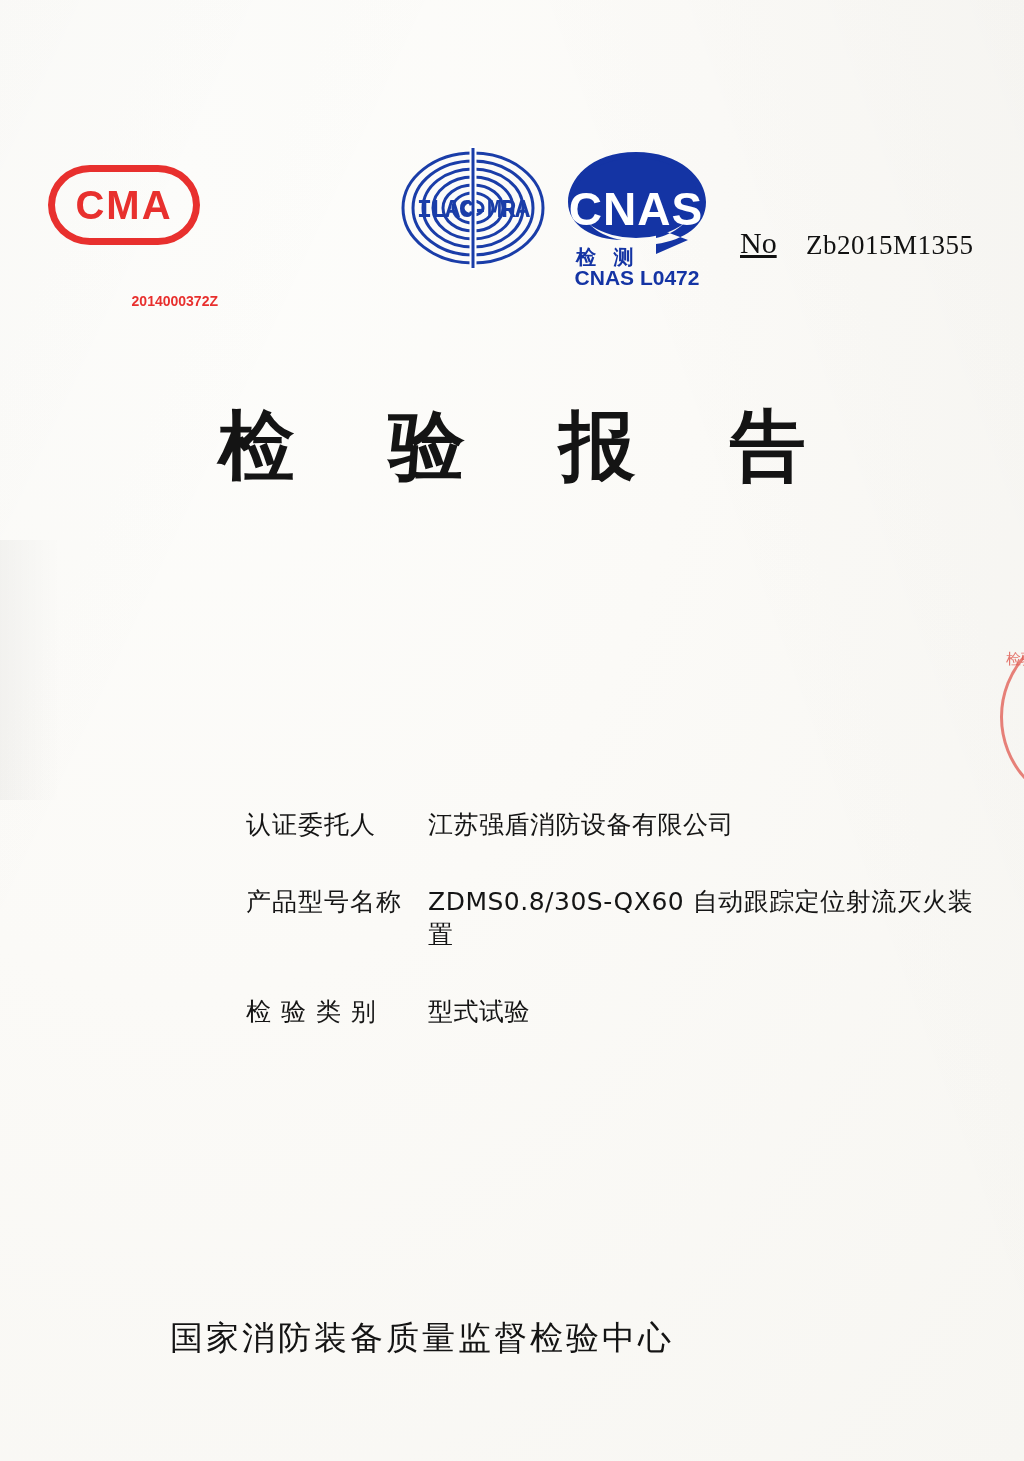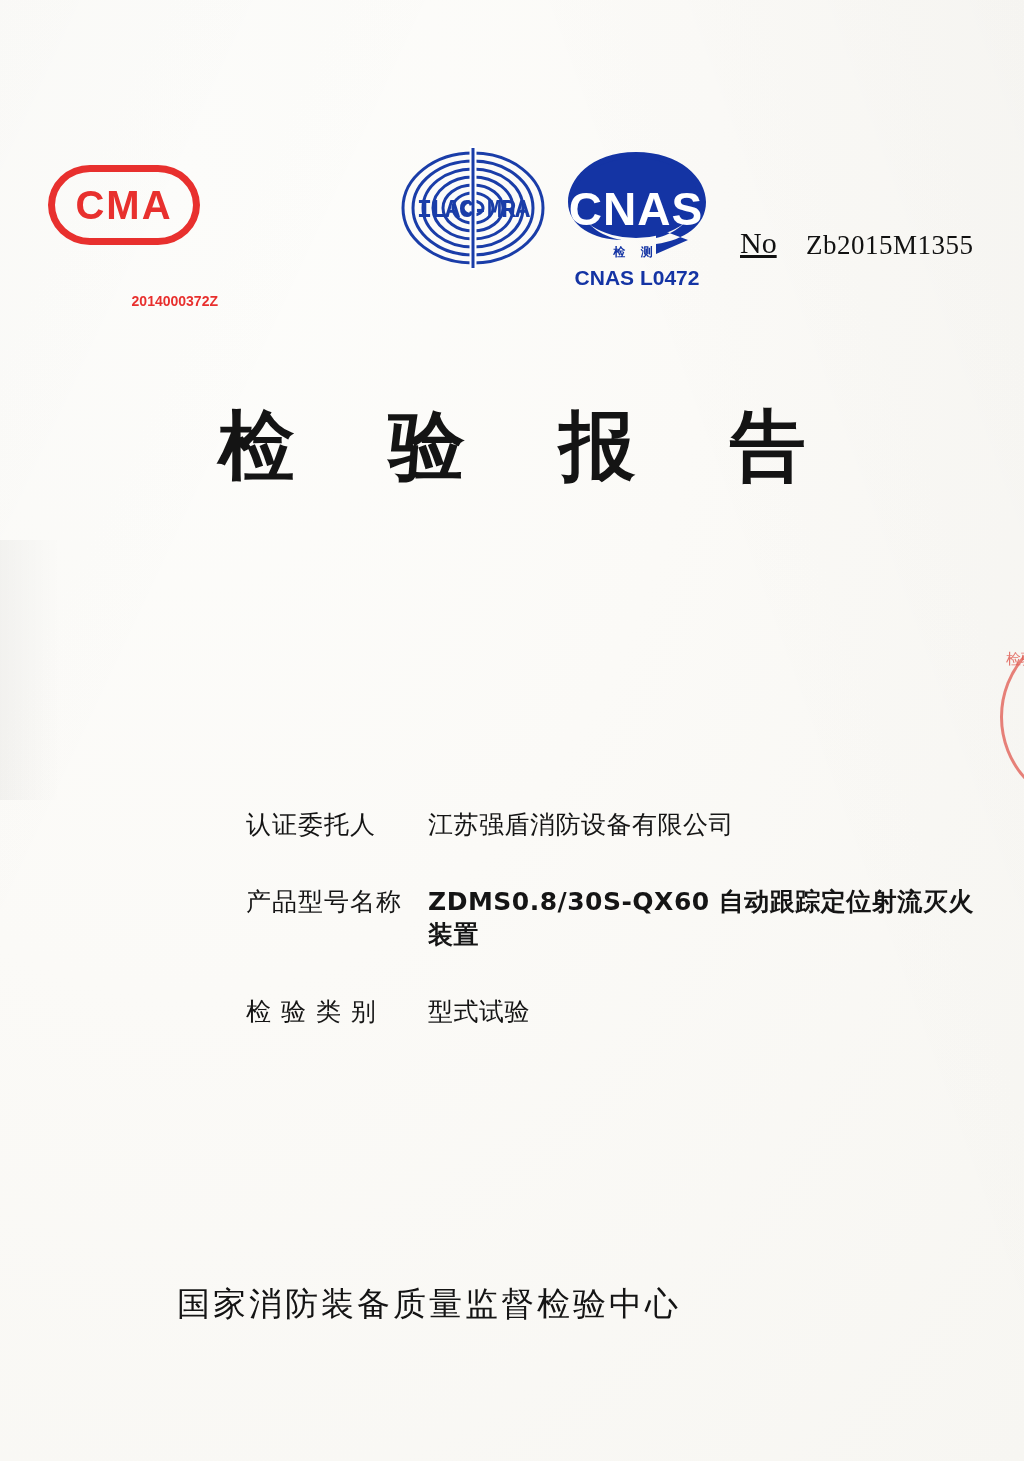--- a/index.html
+++ b/index.html
@@ -170,25 +170,25 @@
     width: 152px;
     text-align: center;
     font-size: 46px;
     font-weight: bold;
     color: #ffffff;
     letter-spacing: 1px;
     font-family: "Liberation Sans", sans-serif;
   }
   .cnas-sub1 {
     position: absolute;
-    left: 0;
+    left: 16px;
     top: 104px;
     width: 152px;
-    text-align: center;
-    font-size: 12px;
+    text-align: left;
+    font-size: 20px;
     font-weight: bold;
     color: #1434a4;
     letter-spacing: 6px;
   }
   .cnas-sub2 {
     position: absolute;
     left: -8px;
     top: 126px;
     width: 170px;
     text-align: center;
@@ -259,35 +259,33 @@
     letter-spacing: 1px;
     font-family: "DejaVu Sans", "Liberation Sans", sans-serif;
   }
   .field-value {
     flex: 1 1 auto;
     letter-spacing: 0.5px;
     font-family: "DejaVu Sans", "Liberation Sans", sans-serif;
   }
   .field-value.mono-lead {
     font-family: "DejaVu Sans", "Liberation Sans", sans-serif;
-    font-weight: bold;
   }
 
   
   .issuer {
     position: absolute;
     left: 0;
-    top: 1282px;
+    top: 1316px;
     width: 844px;
     text-align: center;
     font-size: 33px;
     letter-spacing: 3px;
     color: #141414;
     font-family: "DejaVu Sans", "Liberation Sans", sans-serif;
-    padding-left: 7px;
   }
 
   
   .seal {
     position: absolute;
     left: 1000px;
     top: 624px;
     width: 180px;
     height: 180px;
     border: 3px solid #e0584f;

